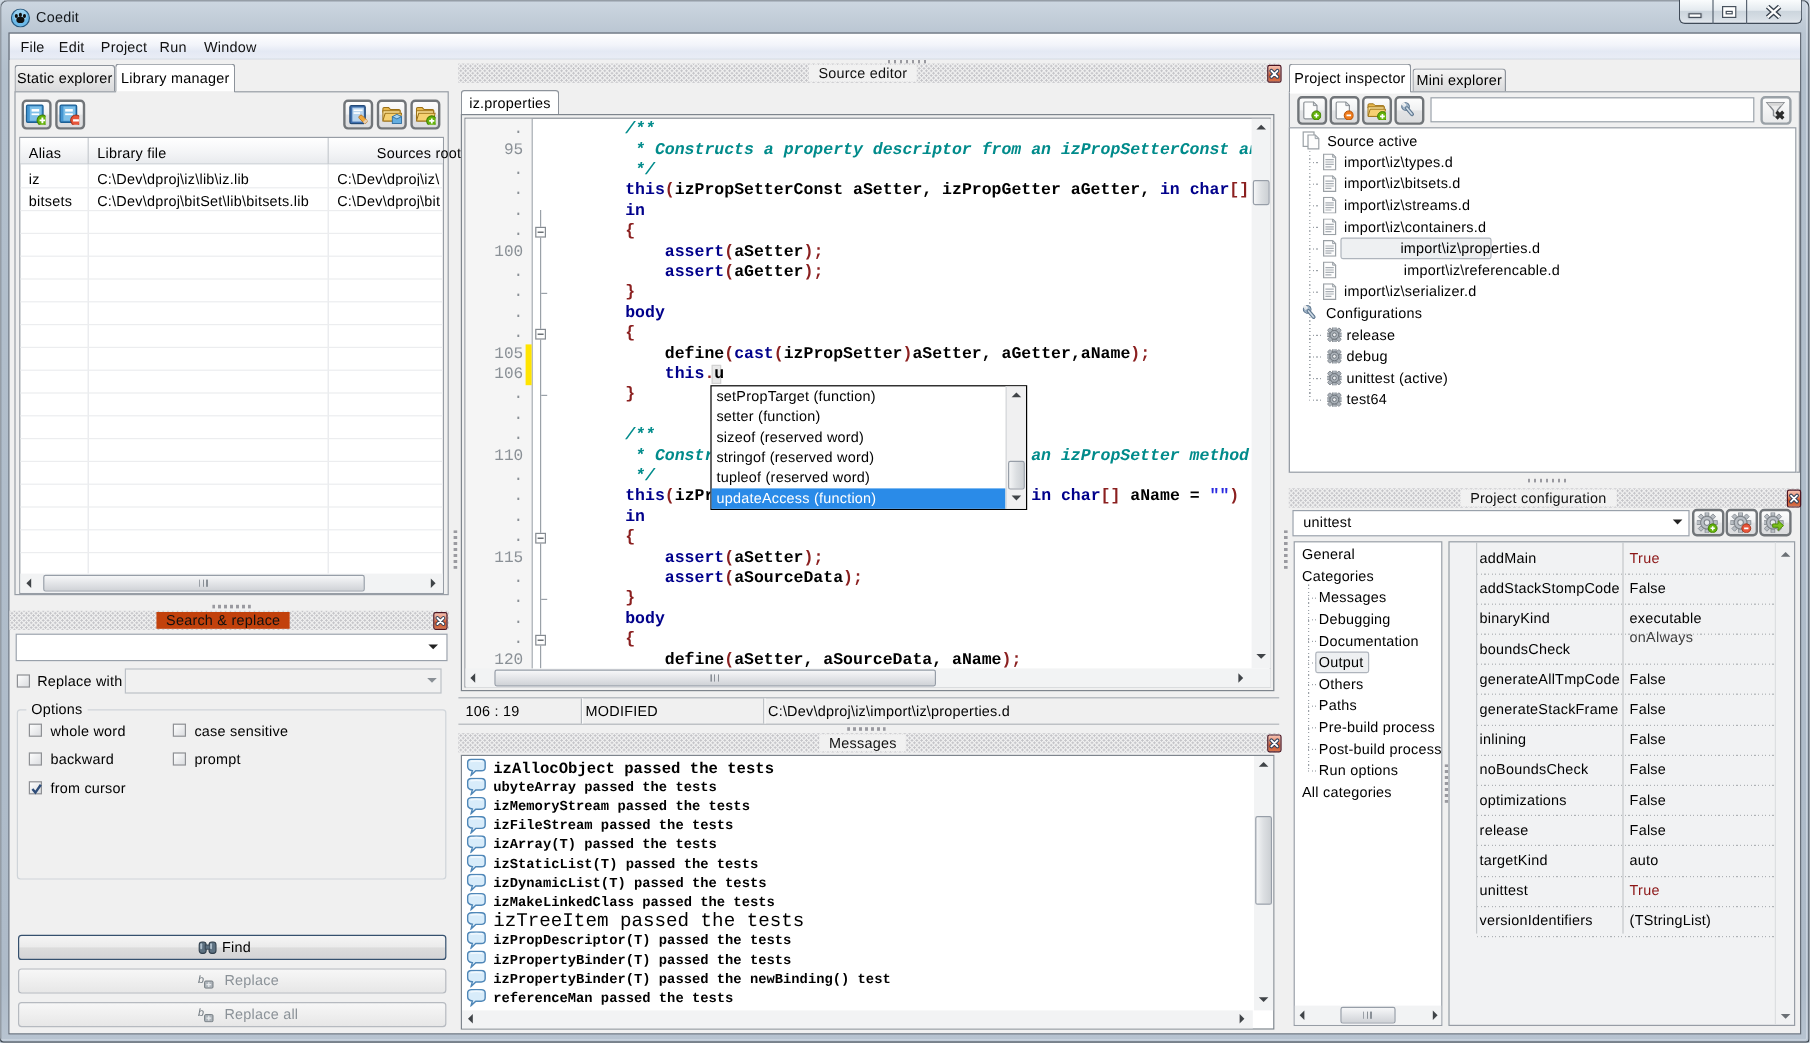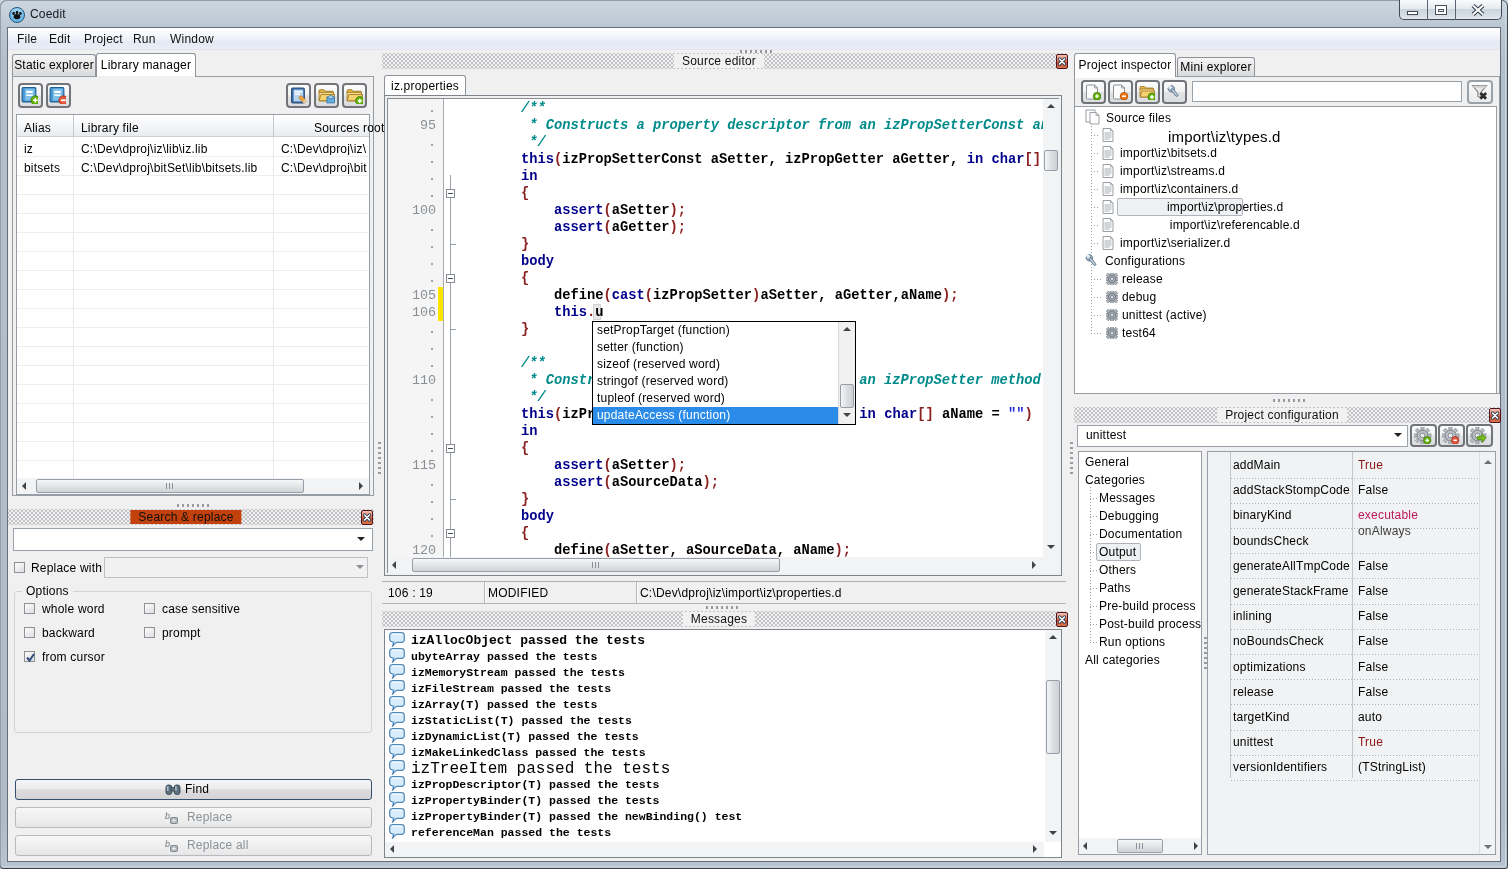--- a/index.html
+++ b/index.html
@@ -433,34 +433,34 @@
     <path d="M1.5 2.5 L14.5 2.5 L9.5 8.5 L9.5 14 L6.5 12.5 L6.5 8.5 Z" fill="#ececec" stroke="#85898e" stroke-width="1.1"></path>
     <path d="M1.5 2.5 L14.5 2.5 L12.5 4.9 L3.6 4.9 Z" fill="#d6d6d6"></path>
     <path d="M8.8 9.5 L14.2 14.8 M14.2 9.5 L8.8 14.8" stroke="#2c2c2c" stroke-width="2.6"></path>
   </svg>
 <div style="left:1074px;top:106px;width:423px;height:288px;position:absolute;background:#fff;border:1px solid #979da5;"></div>
 <svg style="position:absolute;left:1085px;top:109px" width="16" height="16" viewBox="0 0 16 16">
     <rect x="1" y="1" width="9" height="12" fill="#fff" stroke="#9aa0a5" stroke-width="1"></rect>
     <path d="M5 3.5 L11 3.5 L14 6.5 L14 15 L5 15 Z" fill="#fdfdfd" stroke="#9aa0a5" stroke-width="1"></path>
     <path d="M11 3.5 L11 6.5 L14 6.5 Z" fill="#e4e7ea" stroke="#9aa0a5" stroke-width="0.8"></path>
   </svg>
-<div style="left:1106px;top:111px;width:120px;height:14px;position:absolute;font-size:12px;">Source files</div>
+<div style="left:1106px;top:111px;width:120px;height:14px;position:absolute;font-size:12px;">Source active</div>
 <div style="left:1091px;top:126px;width:1px;height:207px;position:absolute;background-image:repeating-linear-gradient(180deg,#9aa0a6 0,#9aa0a6 1px,transparent 1px,transparent 3px);"></div>
 <div style="left:1091px;top:135px;width:8px;height:1px;position:absolute;background-image:repeating-linear-gradient(90deg,#9aa0a6 0,#9aa0a6 1px,transparent 1px,transparent 3px);"></div>
 <svg style="position:absolute;left:1101px;top:128px" width="14" height="14" viewBox="0 0 14 14">
     <path d="M2 0.5 L9.5 0.5 L12 3 L12 13.5 L2 13.5 Z" fill="#fdfdfd" stroke="#9aa0a5" stroke-width="1"></path>
     <path d="M9.5 0.5 L9.5 3 L12 3 Z" fill="#e4e7ea" stroke="#9aa0a5" stroke-width="0.8"></path>
     <g stroke="#a8aeb4" stroke-width="1">
       <path d="M3.5 5 h7"></path>
       <path d="M3.5 7 h7"></path>
       <path d="M3.5 9 h7"></path>
       <path d="M3.5 11 h5"></path>
     </g>
   </svg>
-<div style="left:1120px;top:128px;width:180px;height:14px;position:absolute;font-size:15px;margin-left:48px;">import\iz\types.d</div>
+<div style="left:1120px;top:128px;width:180px;height:14px;position:absolute;font-size:12px;">import\iz\types.d</div>
 <div style="left:1091px;top:153px;width:8px;height:1px;position:absolute;background-image:repeating-linear-gradient(90deg,#9aa0a6 0,#9aa0a6 1px,transparent 1px,transparent 3px);"></div>
 <svg style="position:absolute;left:1101px;top:146px" width="14" height="14" viewBox="0 0 14 14">
     <path d="M2 0.5 L9.5 0.5 L12 3 L12 13.5 L2 13.5 Z" fill="#fdfdfd" stroke="#9aa0a5" stroke-width="1"></path>
     <path d="M9.5 0.5 L9.5 3 L12 3 Z" fill="#e4e7ea" stroke="#9aa0a5" stroke-width="0.8"></path>
     <g stroke="#a8aeb4" stroke-width="1">
       <path d="M3.5 5 h7"></path>
       <path d="M3.5 7 h7"></path>
       <path d="M3.5 9 h7"></path>
       <path d="M3.5 11 h5"></path>
     </g>
@@ -688,21 +688,21 @@
 <div style="left:1230px;top:452px;width:1px;height:326px;position:absolute;background:#c3c7ca;"></div>
 <div style="left:1352px;top:452px;width:1px;height:326px;position:absolute;background:#c3c7ca;"></div>
 <div style="left:1479px;top:452px;width:1px;height:402px;position:absolute;background:#dddfe1;"></div>
 <div style="left:1233px;top:458px;width:115px;height:14px;position:absolute;font-size:12px;white-space:nowrap;">addMain</div>
 <div style="left:1358px;top:458px;width:115px;height:14px;position:absolute;font-size:12px;color:#8c1616;white-space:nowrap;">True</div>
 <div style="left:1231px;top:478px;width:248px;height:1px;position:absolute;background-image:repeating-linear-gradient(90deg,#aeb2b5 0,#aeb2b5 1px,transparent 1px,transparent 3px);"></div>
 <div style="left:1233px;top:483px;width:115px;height:14px;position:absolute;font-size:12px;white-space:nowrap;">addStackStompCode</div>
 <div style="left:1358px;top:483px;width:115px;height:14px;position:absolute;font-size:12px;color:#000;white-space:nowrap;">False</div>
 <div style="left:1231px;top:503px;width:248px;height:1px;position:absolute;background-image:repeating-linear-gradient(90deg,#aeb2b5 0,#aeb2b5 1px,transparent 1px,transparent 3px);"></div>
 <div style="left:1233px;top:508px;width:115px;height:14px;position:absolute;font-size:12px;white-space:nowrap;">binaryKind</div>
-<div style="left:1358px;top:508px;width:115px;height:14px;position:absolute;font-size:12px;color:#be185d;white-space:nowrap;">executable</div>
+<div style="left:1358px;top:508px;width:115px;height:14px;position:absolute;font-size:12px;color:#000000;white-space:nowrap;">executable</div>
 <div style="left:1231px;top:528px;width:248px;height:1px;position:absolute;background-image:repeating-linear-gradient(90deg,#aeb2b5 0,#aeb2b5 1px,transparent 1px,transparent 3px);"></div>
 <div style="left:1233px;top:534px;width:115px;height:14px;position:absolute;font-size:12px;white-space:nowrap;">boundsCheck</div>
 <div style="left:1358px;top:524px;width:115px;height:14px;position:absolute;font-size:12px;color:#404040;white-space:nowrap;">onAlways</div>
 <div style="left:1231px;top:553px;width:248px;height:1px;position:absolute;background-image:repeating-linear-gradient(90deg,#aeb2b5 0,#aeb2b5 1px,transparent 1px,transparent 3px);"></div>
 <div style="left:1233px;top:559px;width:115px;height:14px;position:absolute;font-size:12px;white-space:nowrap;">generateAllTmpCode</div>
 <div style="left:1358px;top:559px;width:115px;height:14px;position:absolute;font-size:12px;color:#000;white-space:nowrap;">False</div>
 <div style="left:1231px;top:578px;width:248px;height:1px;position:absolute;background-image:repeating-linear-gradient(90deg,#aeb2b5 0,#aeb2b5 1px,transparent 1px,transparent 3px);"></div>
 <div style="left:1233px;top:584px;width:115px;height:14px;position:absolute;font-size:12px;white-space:nowrap;">generateStackFrame</div>
 <div style="left:1358px;top:584px;width:115px;height:14px;position:absolute;font-size:12px;color:#000;white-space:nowrap;">False</div>
 <div style="left:1231px;top:604px;width:248px;height:1px;position:absolute;background-image:repeating-linear-gradient(90deg,#aeb2b5 0,#aeb2b5 1px,transparent 1px,transparent 3px);"></div>

